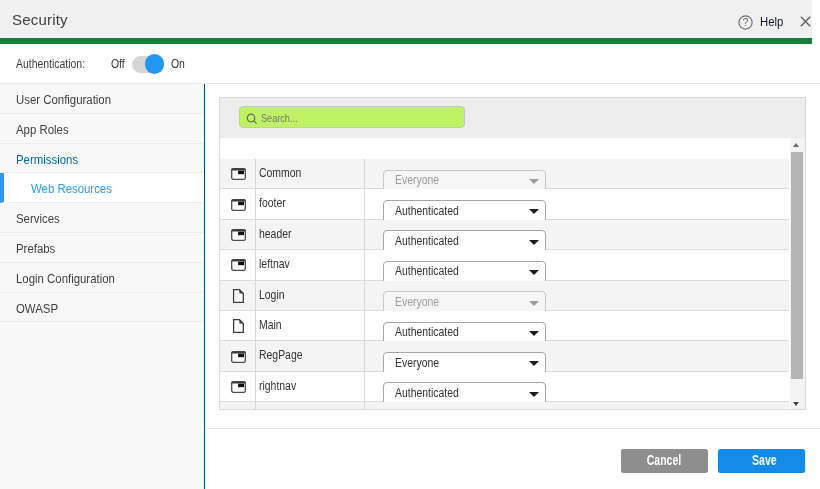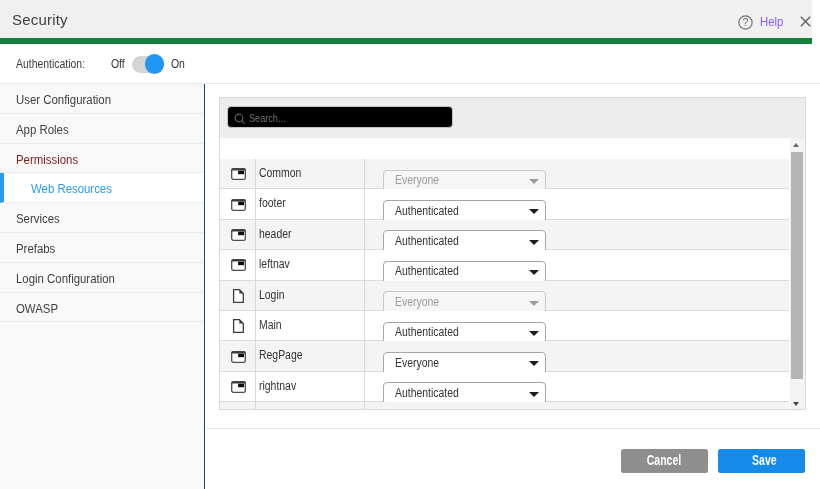--- a/index.html
+++ b/index.html
@@ -5,42 +5,42 @@
 * { margin:0; padding:0; box-sizing:border-box; }
 html,body { width:820px; height:489px; overflow:hidden; background:#fff;
   font-family:"Liberation Sans", sans-serif; position:relative; }
 .t { display:inline-block; transform:scaleX(0.87); transform-origin:0 50%; white-space:nowrap; }
 .t92 { display:inline-block; transform:scaleX(0.95); transform-origin:0 50%; white-space:nowrap; }
 
 
 .hdr { position:absolute; left:0; top:0; width:812px; height:44px; background:#f0f0f0; border-bottom:6px solid #15803d; }
 .hdr .title { position:absolute; left:12px; top:11px; font-size:15px; letter-spacing:0.2px; color:#3f3f3f; }
 .help-ic { position:absolute; left:738px; top:15px; }
-.help-tx { position:absolute; left:760px; top:14px; font-size:13px; color:#8b5cf6; }
+.help-tx { position:absolute; left:760px; top:14px; font-size:13px; color:#0f172a; }
 .close-x { position:absolute; left:799px; top:14.7px; }
 
 
 .auth { position:absolute; left:0; top:44px; width:820px; height:40px; background:#fff; border-bottom:1px solid #e2e9f0; }
 .auth .lbl { position:absolute; left:15.5px; top:13.2px; font-size:12px; color:#3d3d3d; }
 .auth .off { position:absolute; left:110.5px; top:12.5px; font-size:12px; color:#333; }
 .auth .on  { position:absolute; left:170.5px; top:12.5px; font-size:12px; color:#333; }
 .toggle { position:absolute; left:132px; top:11.5px; width:31.5px; height:17px; background:#d5d5d5; border-radius:9px; }
 .knob { position:absolute; right:-0.5px; top:-1.2px; width:19.5px; height:19.5px; background:#2196f3; border-radius:50%; }
 
 
 .side { position:absolute; left:0; top:84px; width:205px; height:405px; background:#f8f8f8; border-right:1px solid #0c4a6e; }
 .si { position:relative; height:29.8px; line-height:33px; font-size:12px; color:#3f3f3f; padding-left:16px; border-bottom:1px solid #ececec; }
 .si.sub { }
-.si.blue { color:#7f1d1d; }
+.si.blue { color:#0369a1; }
 .si.active { background:#fff; border-left:4px solid #2b9bf2; padding-left:27px; color:#2b9bf2; }
 
 
 .grid { position:absolute; left:219px; top:97px; width:587px; height:313px; border:1px solid #d9d9d9; background:#fff; overflow:hidden; }
 .toolbar { position:absolute; left:0; top:0; width:585px; height:40px; background:#ededed; }
-.search { position:absolute; left:7px; top:8px; width:226px; height:22px; background:#000000; border:1px solid #c6c6c6; border-radius:4px; }
+.search { position:absolute; left:19px; top:8px; width:226px; height:22px; background:#bef264; border:1px solid #c6c6c6; border-radius:4px; }
 .search .ph { position:absolute; left:20.5px; top:5px; font-size:10.5px; color:#757575; }
 .thead { position:absolute; left:0; top:40px; width:569px; height:21px; background:#d9e8f6; border-bottom:1px solid #c8c8c8; font-size:12px; color:#3a3a3a; }
 .thead .c1 { position:absolute; left:3px; top:2px; }
 .thead .c2 { position:absolute; left:40px; top:2.3px; }
 .thead .c3 { position:absolute; left:148px; top:2.3px; }
 .thead .v1 { position:absolute; left:35px; top:0; width:1px; height:21px; background:#9fb4c4; }
 .thead .v2 { position:absolute; left:144px; top:0; width:1px; height:21px; background:#9fb4c4; }
 
 .rows { position:absolute; left:0; top:61px; width:569px; height:250px; overflow:hidden; }
 .row { position:absolute; left:0; width:569px; height:30.4px; background:#fff; border-bottom:1px solid #dcdcdc; }

